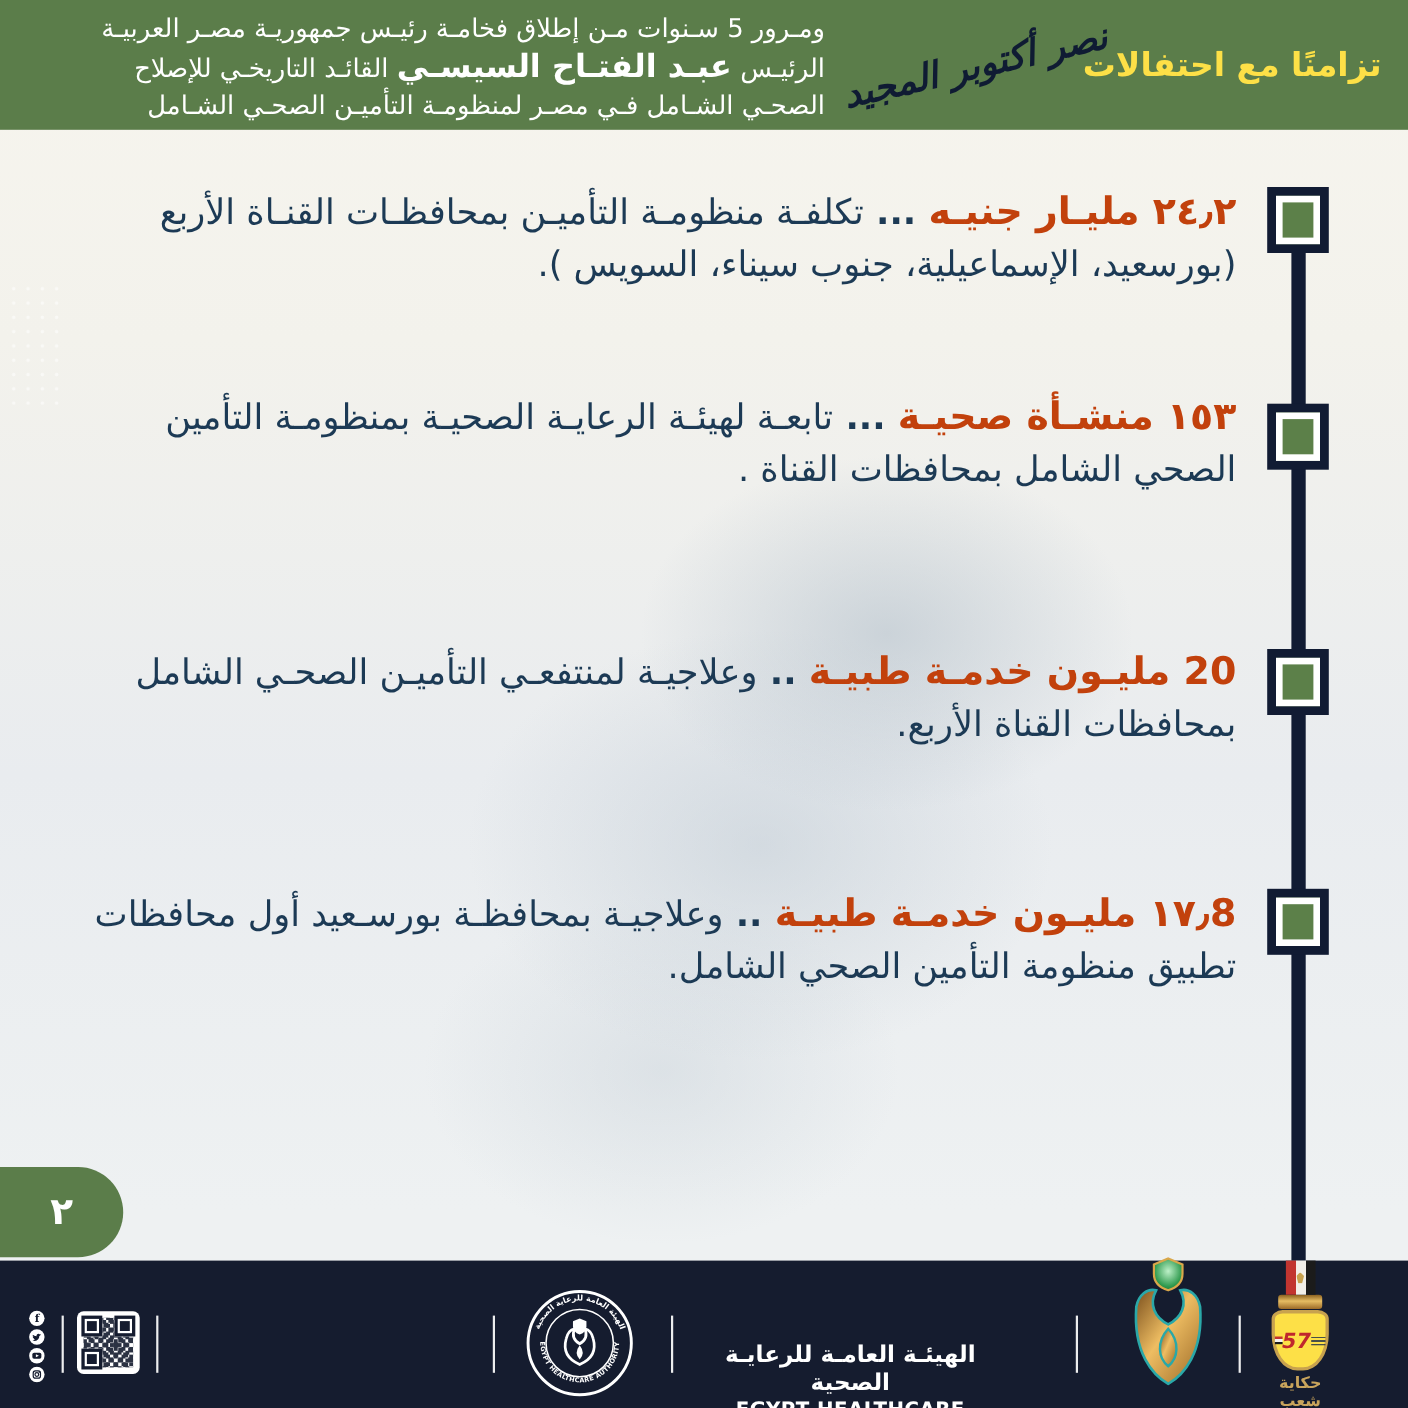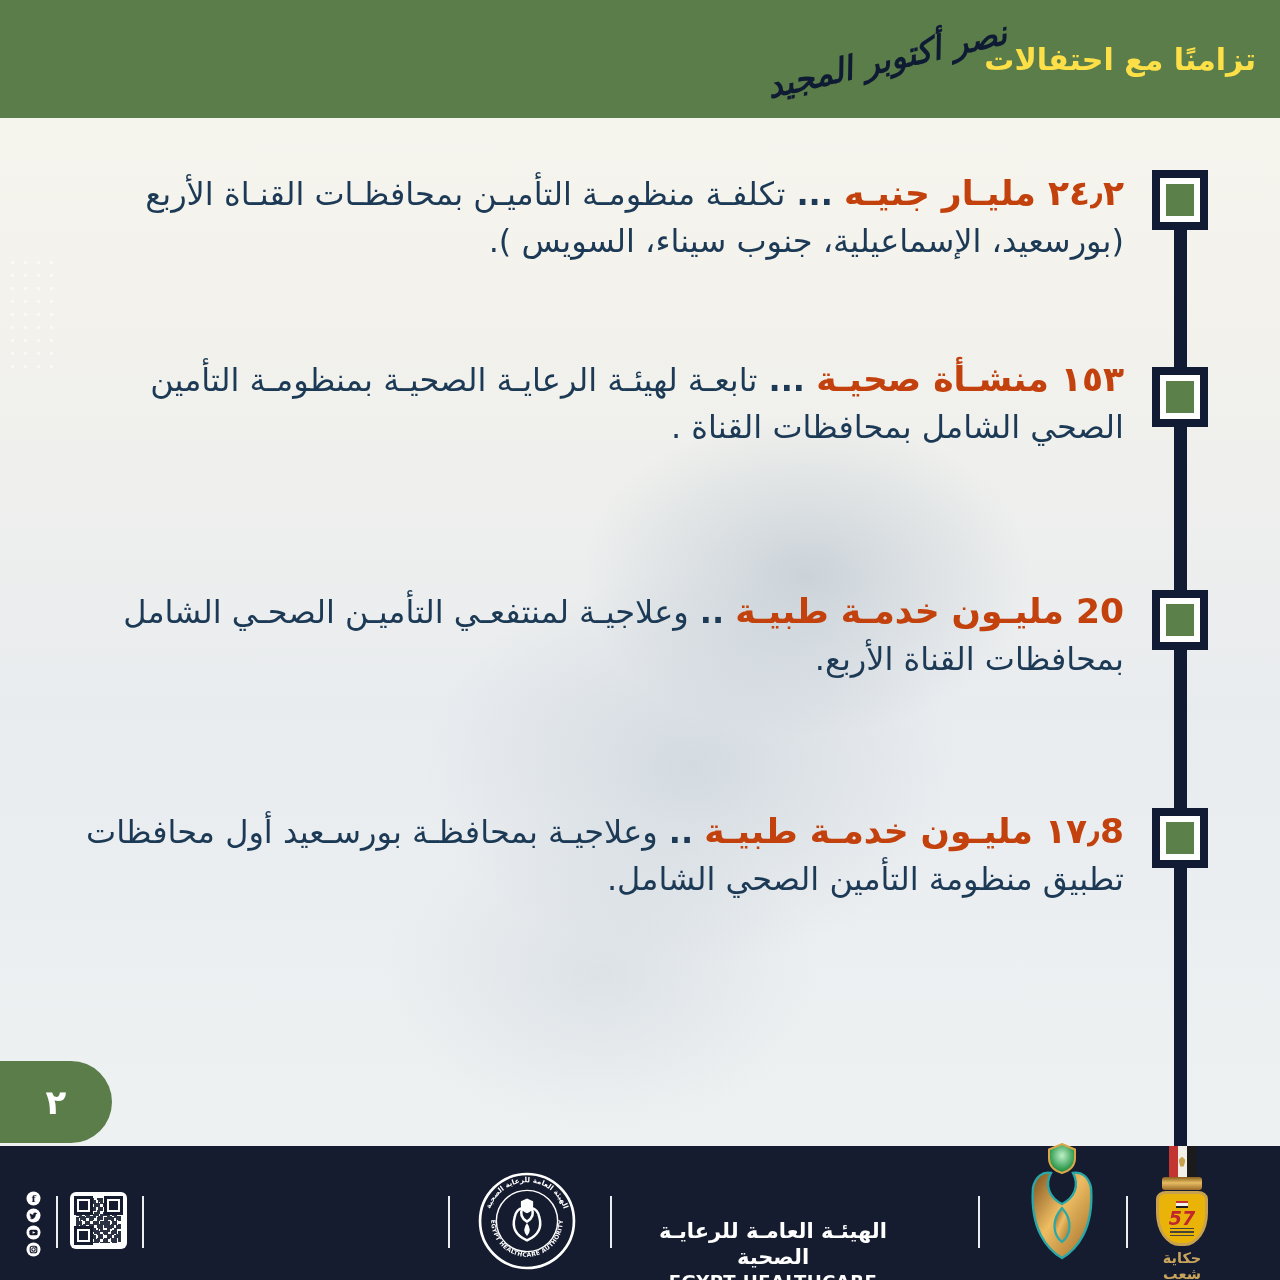--- a/index.html
+++ b/index.html
@@ -99,42 +99,47 @@
     position:relative;margin:0 auto;width:27px;height:31px;
     background:linear-gradient(90deg,#c23530 0 34%,#f2efe8 34% 66%,#1b1b1b 66%);
   }
   .medal-eagle{position:absolute;left:50%;top:50%;width:7px;height:10px;transform:translate(-50%,-50%);
     background:#c8a24e;clip-path:polygon(50% 0,100% 35%,75% 100%,25% 100%,0 35%);}
   .medal-clasp{
     margin:0 auto;width:40px;height:13px;border-radius:3px;
     background:linear-gradient(180deg,#8a5f1e,#e6bd63 45%,#9c6a28);
   }
   .medal-shield{
-    position:relative;margin:1px auto 0;width:52px;height:55px;background:#eab308;
+    position:relative;margin:1px auto 0;width:52px;height:55px;background:#fde047;
     border:3px solid #c8a24e;box-sizing:border-box;
     border-radius:10px 10px 45% 45%/8px 8px 60% 60%;
-    display:flex;flex-direction:column;align-items:center;justify-content:center;
+    display:flex;flex-direction:row;align-items:center;justify-content:center;
   }
   .medal-flag{width:12px;height:7px;margin-bottom:1px;
     background:linear-gradient(180deg,#c23530 0 33%,#f5f3ee 33% 66%,#1b1b1b 66%);}
   .medal-57{font-size:19px;font-weight:bold;font-style:italic;color:#c0272d;line-height:18px;}
   .medal-lines{width:24px;height:8px;opacity:.8;margin-top:1px;
     background:repeating-linear-gradient(180deg,#1a2a4a 0 1.4px,transparent 1.4px 3.4px);}
   .medal-caption{margin-top:4px;text-align:center;color:#c9a45c;font-size:14.5px;font-weight:bold;direction:rtl;}
 </style>
 </head>
 <body>
 
 <div class="main-bg"></div>
 <div class="dots-decor"></div>
 
 <div class="header">
   <div class="hdr-celebration">تزامنًا مع احتفالات</div>
   <div class="hdr-callig">
     <span>نصر أكتوبر المجيد</span>
+  </div>
+  <div class="hdr-text">
+    <div>ومـرور 5 سـنوات مـن إطلاق فخامـة رئيـس جمهوريـة مصـر العربيـة</div>
+    <div><span>الرئيـس</span> <b class="hname">عبـد الفتـاح السيسـي</b> <span>القائـد التاريخـي للإصلاح</span></div>
+    <div>الصحـي الشـامل فـي مصـر لمنظومـة التأميـن الصحـي الشـامل</div>
   </div>
 </div>
 
 <div class="tl-line"></div>
 <div class="tl-node tl-n1"></div>
 <div class="tl-node tl-n2"></div>
 <div class="tl-node tl-n3"></div>
 <div class="tl-node tl-n4"></div>
 
 <div class="bullet b1"><b>٢٤٫٢ مليـار جنيـه</b><span class="sep"> ... </span><span>تكلفـة منظومـة التأميـن بمحافظـات القنـاة الأربع (بورسعيد، الإسماعيلية، جنوب سيناء، السويس ).</span></div>

